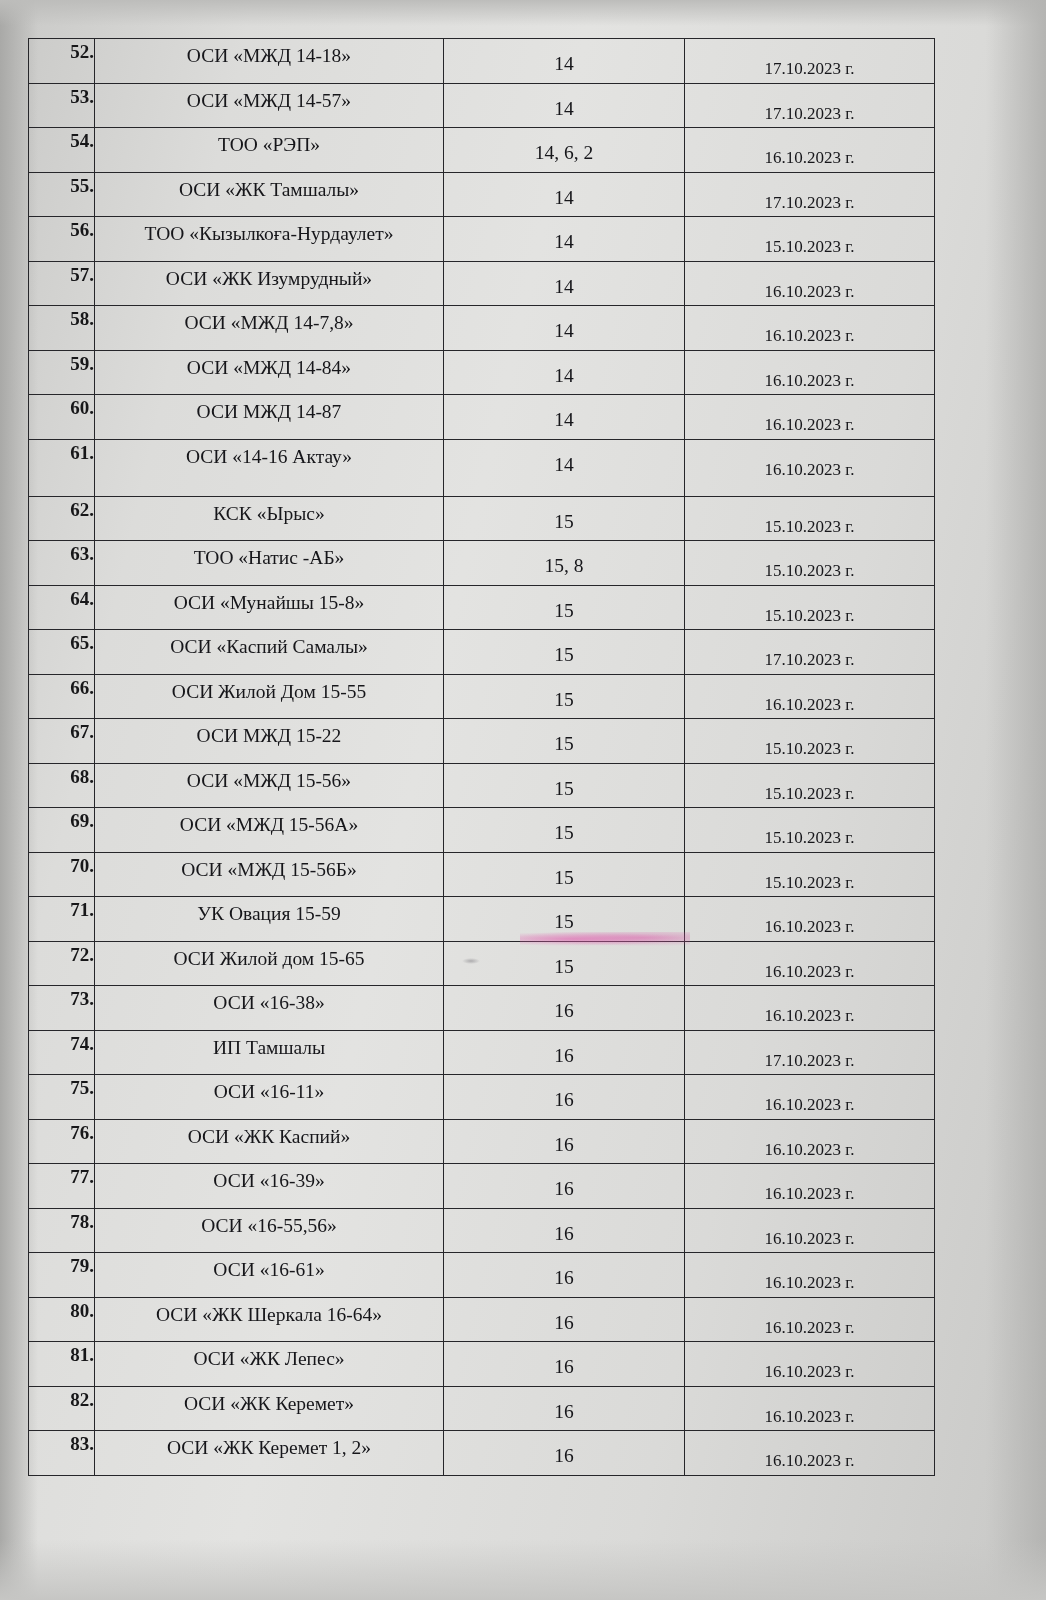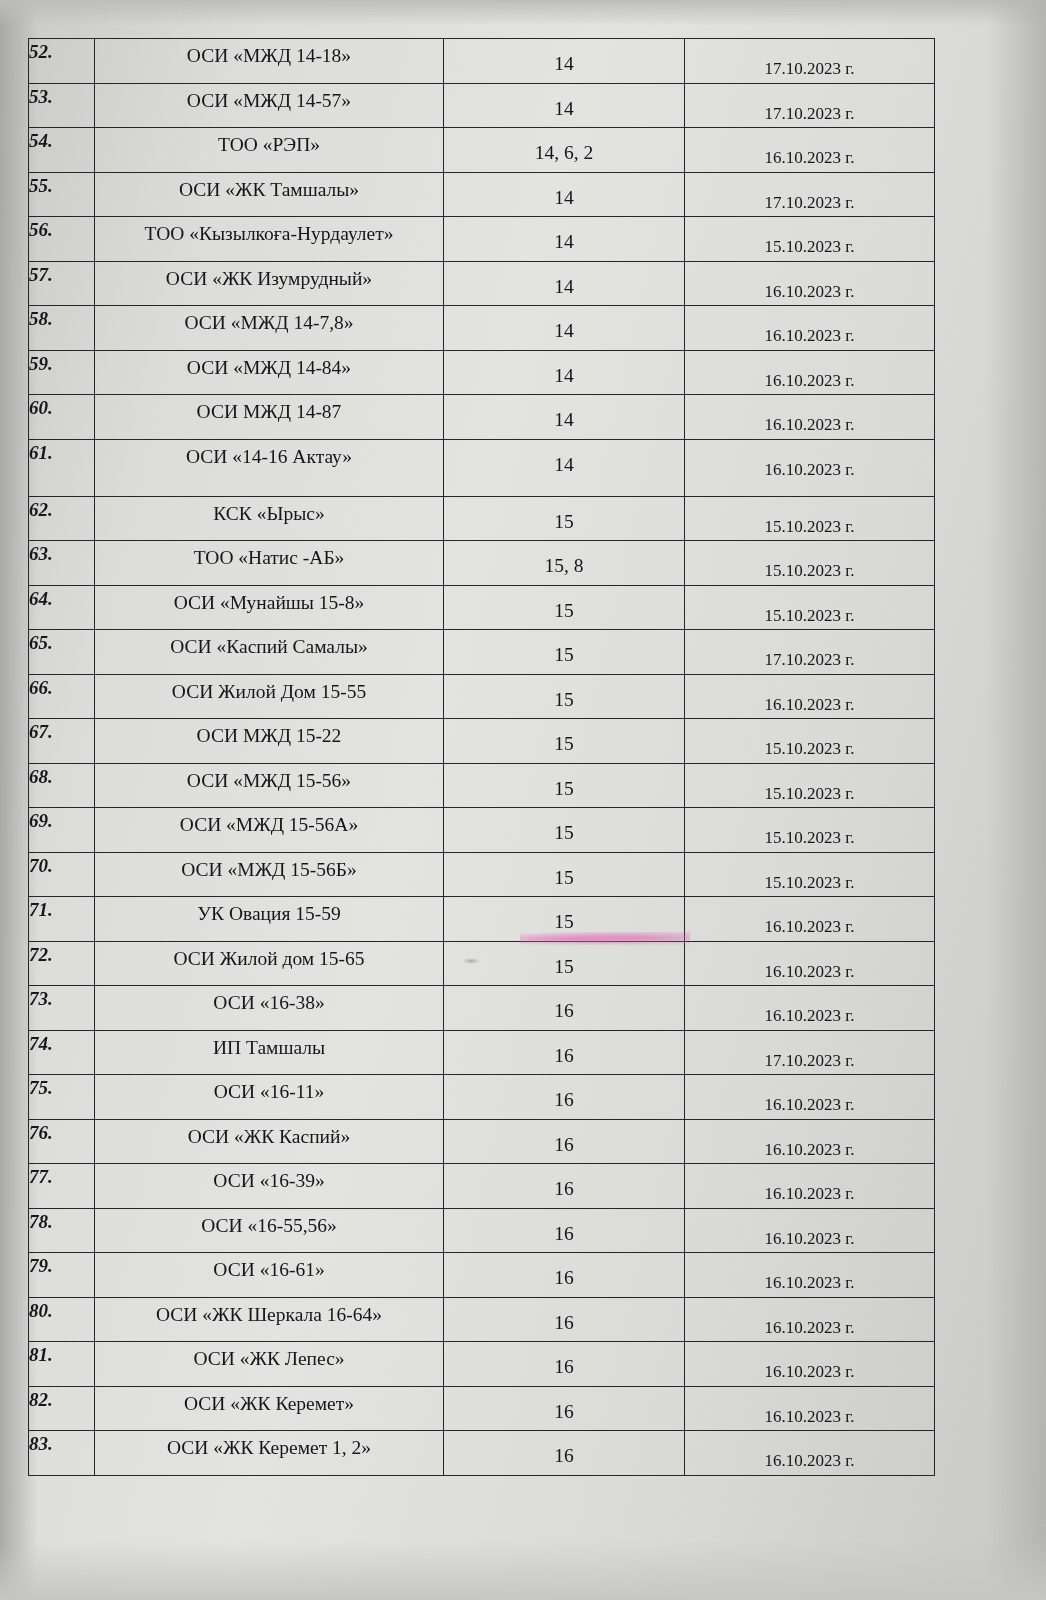--- a/index.html
+++ b/index.html
@@ -64,25 +64,24 @@
     background: transparent;
   }
   col.c-num    { width: 66px; }
   col.c-name   { width: 349px; }
   col.c-micro  { width: 241px; }
   col.c-date   { width: 250px; }
 
   .cell-num {
     font-weight: bold;
     font-size: 19px;
-    text-align: left;
+    text-align: right;
     padding-top: 3px;
     line-height: 1.1;
     color: #171719;
-    font-style: italic;
   }
   .cell-name {
     font-size: 19.5px;
     text-align: center;
     padding-top: 6px;
     line-height: 1.15;
     color: #16161a;
   }
   .cell-micro {
     font-size: 19.5px;

